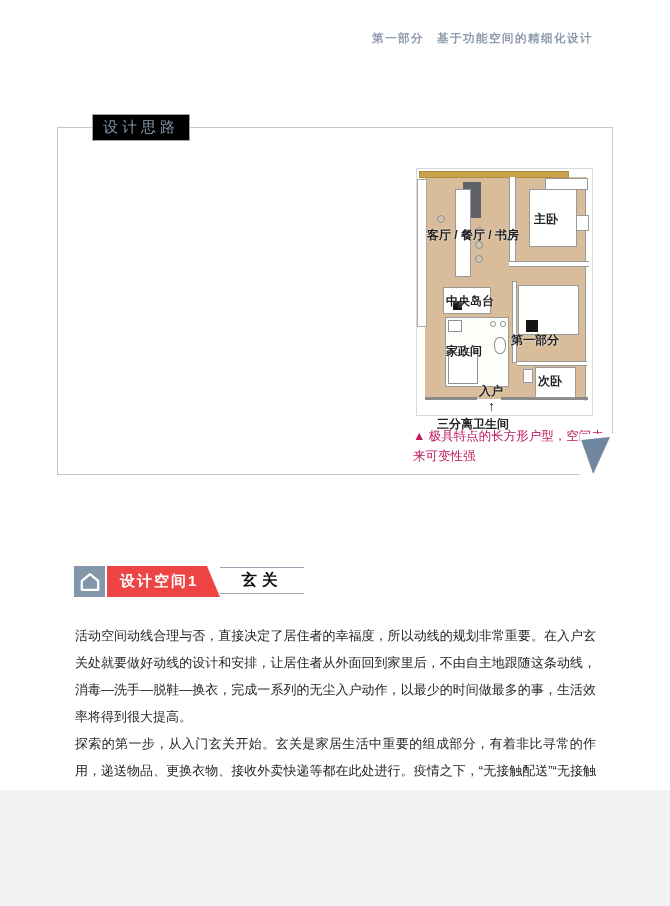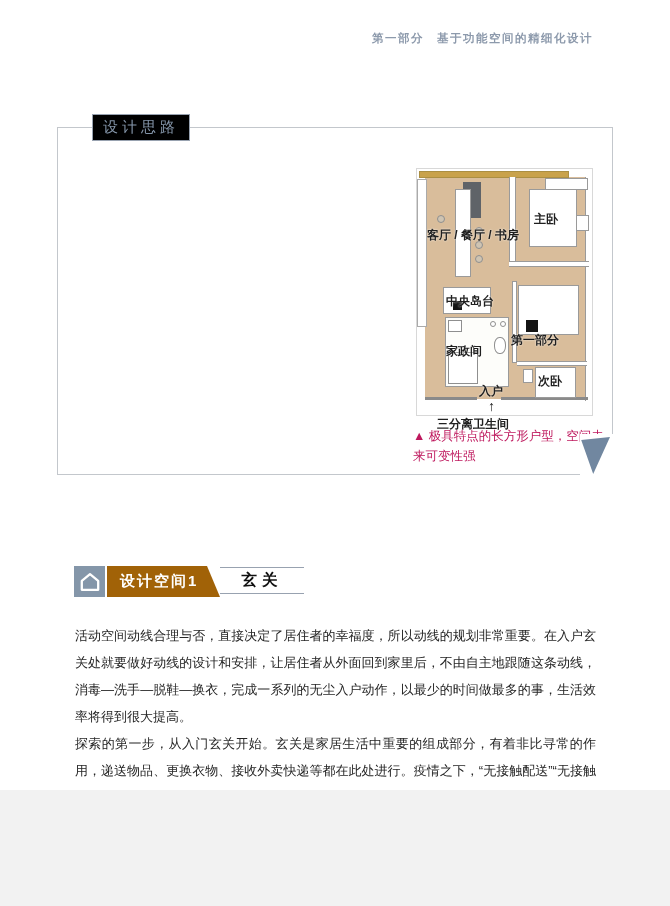--- a/index.html
+++ b/index.html
@@ -89,21 +89,21 @@
     position:absolute; left:355px; top:286px; width:198px;
     font-size:12.5px; line-height:20px; color:#be185d;margin-top:12px;
   }
   
   .section-banner { position:absolute; left:74px; top:566px; width:240px; height:31px; }
   .banner-icon {
     position:absolute; left:0; top:0; width:31px; height:31px; background:#8496a9;
     display:flex; align-items:center; justify-content:center;
   }
   .banner-label-wrap {
-    position:absolute; left:33px; top:0; width:113px; height:31px; background:#a16207;
+    position:absolute; left:33px; top:0; width:113px; height:31px; background:#ef4444;
     clip-path:polygon(0 0, calc(100% - 13px) 0, 100% 100%, 0 100%);
     color:#fff; font-size:15px; font-weight:bold; letter-spacing:2px;
     display:flex; align-items:center; padding-left:13px;
   }
   .banner-name-wrap {
     position:absolute; left:146px; top:1px; width:84px; height:27px;
     border-top:1px solid #98a2b0; border-bottom:1px solid #98a2b0;
     display:flex; align-items:center; justify-content:center;
     font-size:15.5px; font-weight:bold; color:#101010; letter-spacing:5px;
   }

